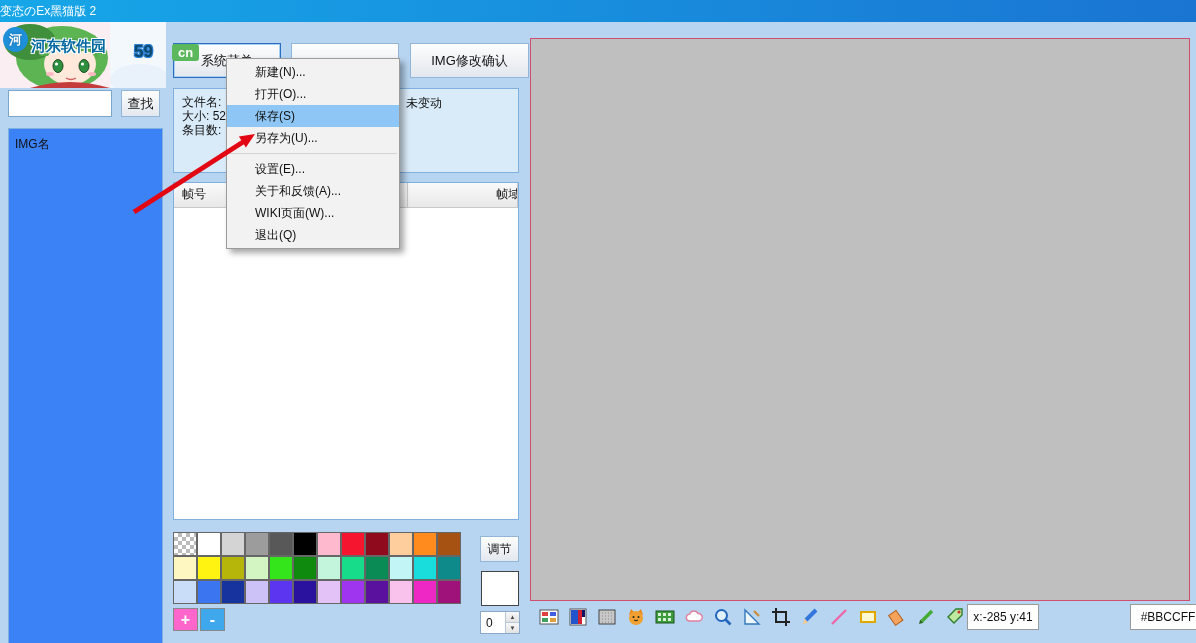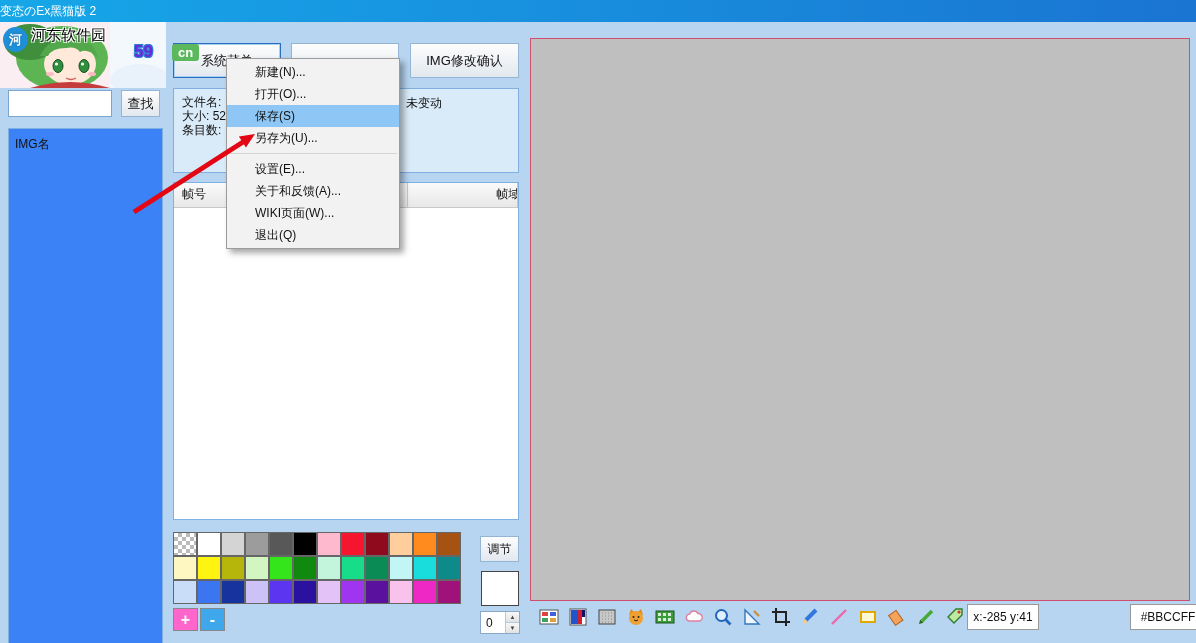--- a/index.html
+++ b/index.html
@@ -14,34 +14,34 @@
   #titlebar{left:0;top:0;width:1196px;height:22px;
     background:linear-gradient(90deg,#16a7e8,#1a74d2);
     color:#fff;line-height:22px;}
 
   
   #avatar{left:0;top:22px;width:166px;height:66px;overflow:hidden;}
   #wm-logo{left:3px;top:27px;width:25px;height:25px;border-radius:50%;
     background:#1e8fd8;color:#fff;font-weight:bold;font-size:13px;
     display:flex;align-items:center;justify-content:center;
     text-shadow:0 0 2px #0b5a96;}
-  #wm-site{left:31px;top:26px;font-size:15px;font-weight:normal;color:#000000;
+  #wm-site{left:31px;top:37px;font-size:15px;font-weight:bold;color:#0369a1;
     text-shadow:-1px -1px 0 #fff,1px -1px 0 #fff,-1px 1px 0 #fff,1px 1px 0 #fff;}
-  #wm-frag{left:134px;top:42px;font-size:17px;font-weight:bold;color:#6d28d9;
+  #wm-frag{left:134px;top:42px;font-size:17px;font-weight:bold;color:#0c4a6e;
     text-shadow:-1px -1px 0 #2a7fd4,1px -1px 0 #2a7fd4,-1px 1px 0 #2a7fd4,1px 1px 0 #2a7fd4;text-align:center;}
   #wm-cn{left:172px;top:44px;background:#5cb85c;color:#fff;font-weight:bold;
     font-size:13px;padding:1px 6px;border-radius:3px;z-index:20;}
 
   
   .btn{background:linear-gradient(#fdfdfd,#e2e8ef);border:1px solid #93b5d6;
     display:flex;align-items:center;justify-content:center;font-size:13px;}
   #btn-system{left:173px;top:43px;width:108px;height:35px;
     border:1px solid #2a6fbf;box-shadow:inset 0 0 0 1px #a8d0f2;}
   #btn-middle{left:291px;top:43px;width:108px;height:35px;}
-  #btn-img-confirm{left:410px;top:43px;width:109px;height:35px;}
+  #btn-img-confirm{left:410px;top:43px;width:119px;height:35px;}
 
   
   #info-panel{left:173px;top:88px;width:346px;height:85px;
     background:#d9eaf8;border:1px solid #7fb0e0;padding:6px 8px;line-height:14px;}
   #info-status{position:absolute;left:232px;top:7px;}
 
   
   #search-input{left:8px;top:90px;width:104px;height:27px;border:1px solid #7aa6ce;
     background:#fff;font-size:12px;padding:0 4px;box-sizing:border-box;}
   #btn-find{left:121px;top:90px;width:39px;height:27px;}

